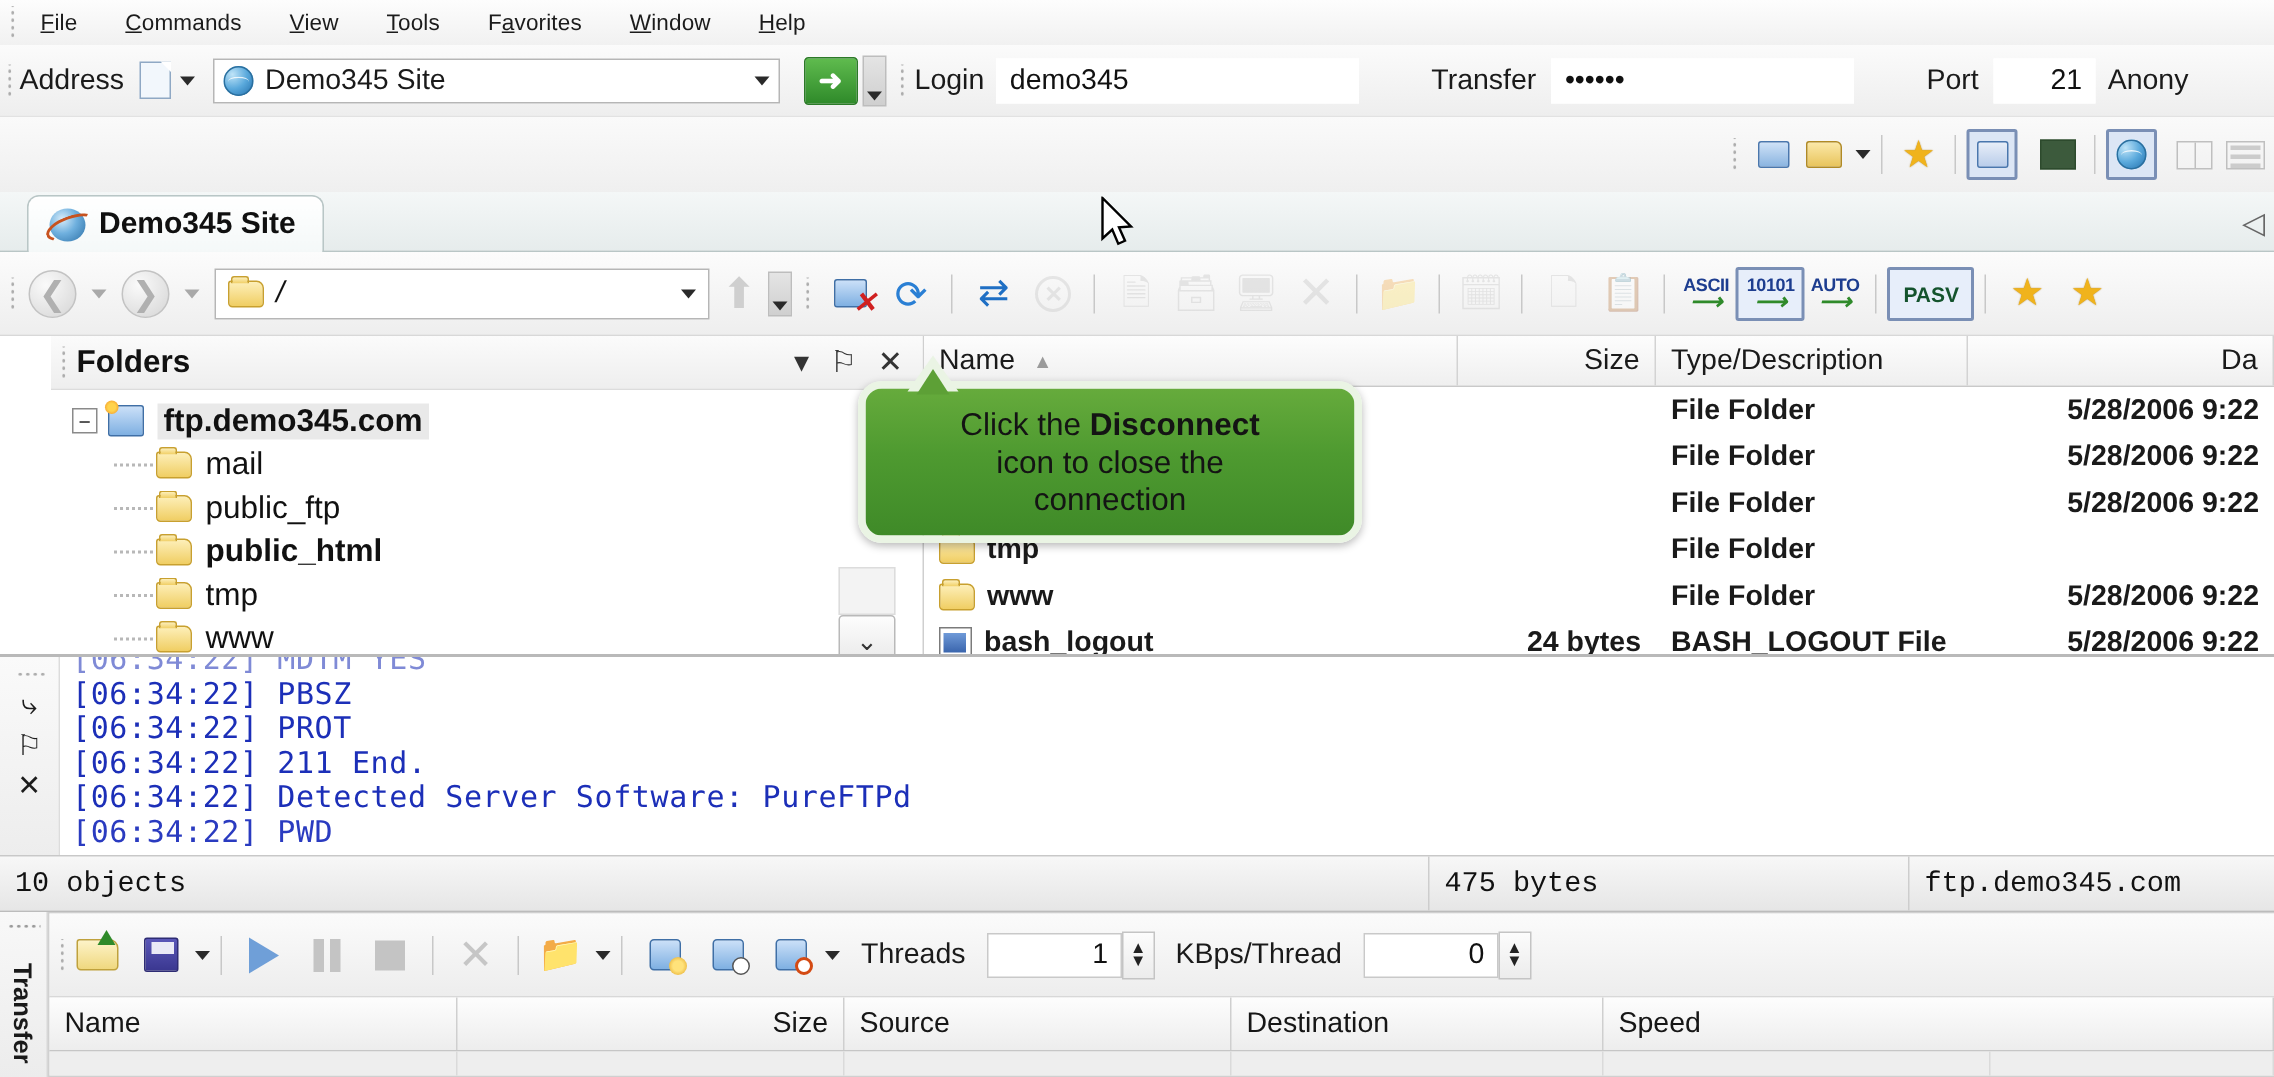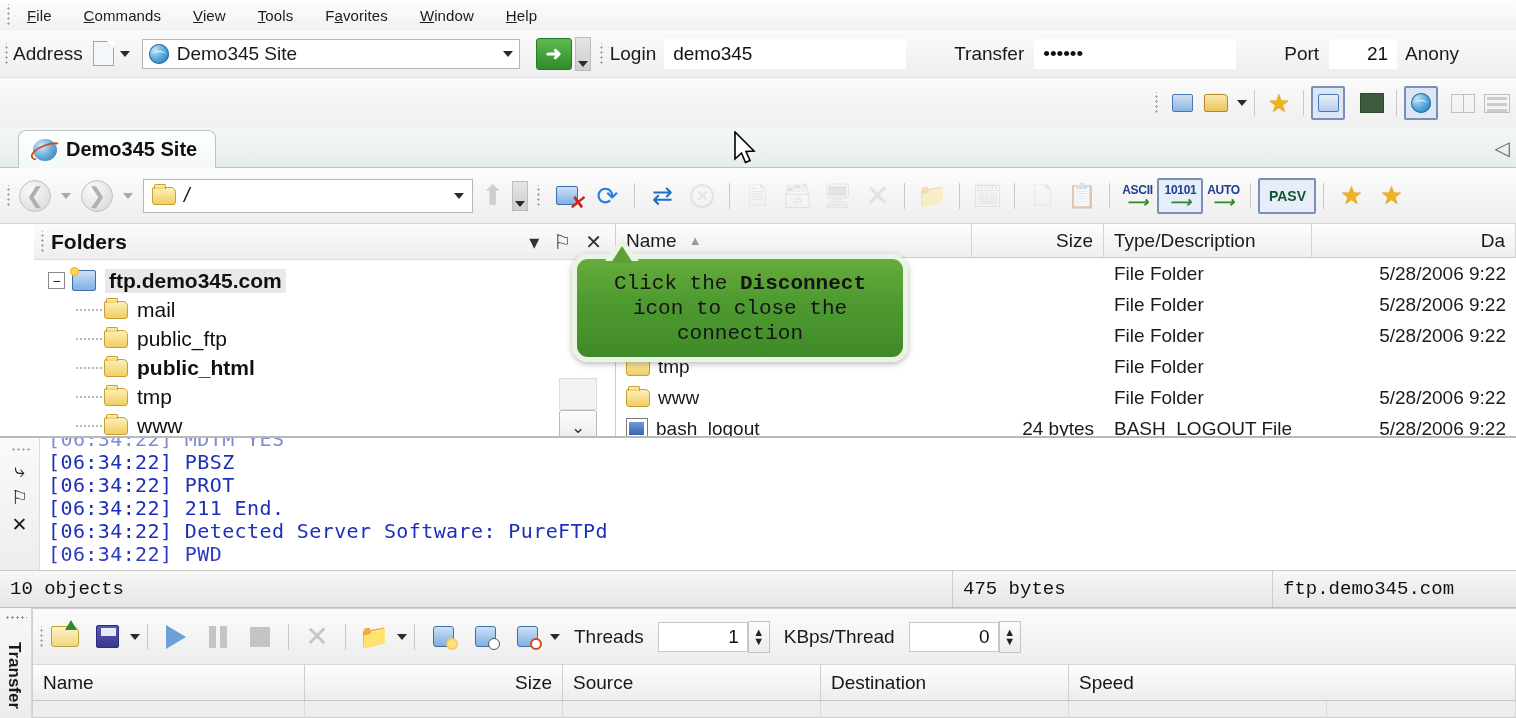--- a/index.html
+++ b/index.html
@@ -271,42 +271,42 @@
     border-bottom: 1px solid #c9c9c9; font-size: 19px; color: #1a1a1a;
   }
   #fl-header .ch { display: flex; align-items: center; padding: 0 10px;
                    border-right: 1px solid #d3d3d3; }
   .ch.c-name { width: 356px; }
   .ch.c-size { width: 132px; justify-content: flex-end; }
   .ch.c-type { width: 208px; }
   .ch.c-date { flex: 1; justify-content: flex-end; }
   .sortarrow { margin-left: 12px; color: #9a9a9a; font-size: 13px; }
   .frow { display: flex; height: 31px; font-size: 19px; color: #1a1a1a; align-items: center; }
-  .frow .cell { padding: 0 10px; display: flex; align-items: center; }
+  .frow .cell { padding: 0 10px; display: flex; align-items: center; font-weight: bold; }
   .cell.c-name { width: 356px; gap: 8px; }
   .cell.c-size { width: 132px; justify-content: flex-end; }
   .cell.c-type { width: 208px; }
   .cell.c-date { flex: 1; justify-content: flex-end; white-space: nowrap; }
   .fileico {
     width: 22px; height: 22px; flex: 0 0 auto;
     background: #fff; border: 1px solid #7b7b7b; position: relative;
   }
   .fileico:after {
     content: ""; position: absolute; left: 2px; top: 3px; width: 15px; height: 13px;
     background: linear-gradient(#6f9ad8,#3a65ad);
   }
 
   
   #tooltip {
     position: absolute; left: 572px; top: 254px; width: 336px; height: 108px;
     background: linear-gradient(#66ab3c 0%, #4e9a30 45%, #3f8a28 100%);
     border: 5px solid #eaf4e4; border-radius: 16px;
     box-shadow: 0 2px 6px rgba(0,0,0,.28);
     display: flex; align-items: center; justify-content: center;
-    text-align: center; z-index: 40; font-family: Liberation Mono, monospace;
+    text-align: center; z-index: 40;
   }
   #tooltip .tt-text {
     font-size: 21px; color: #141414; line-height: 25px; padding: 0 10px;
   }
   #tooltip .tt-text b { font-weight: bold; }
   #tooltip:before {
     content: ""; position: absolute; left: 28px; top: -22px;
     border-width: 0 17px 24px 17px; border-style: solid;
     border-color: transparent transparent #eaf4e4 transparent;
   }

